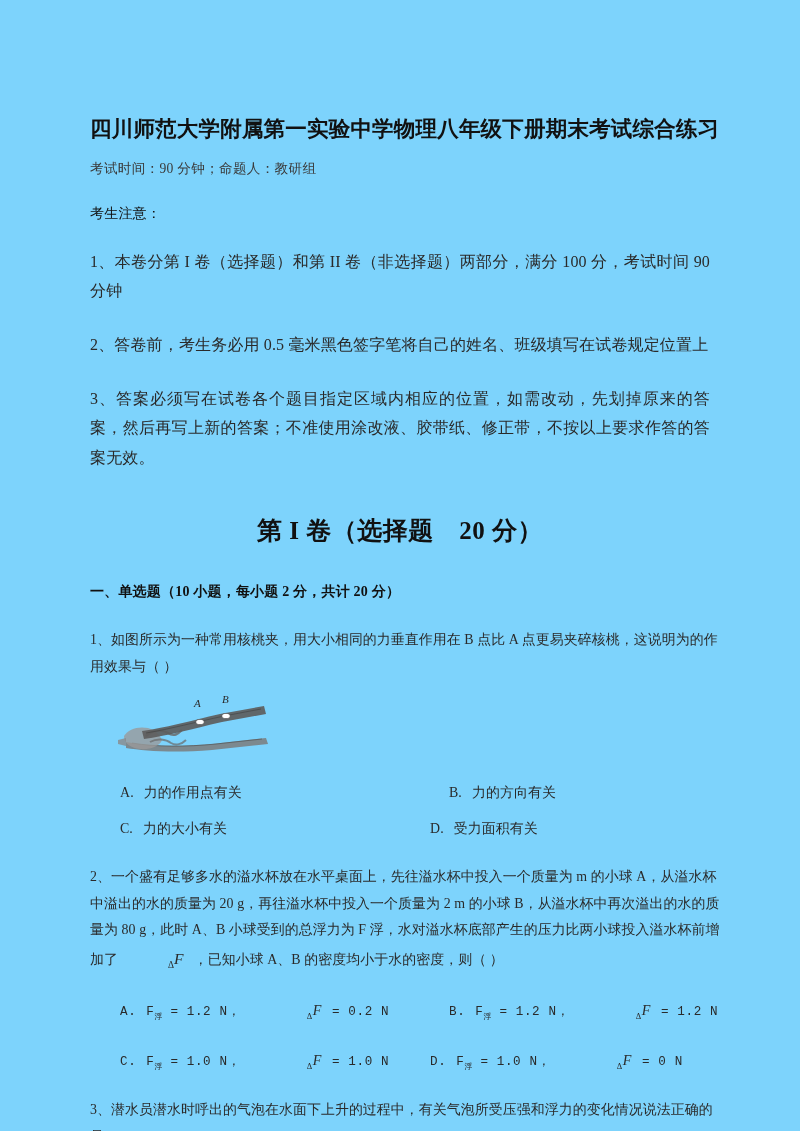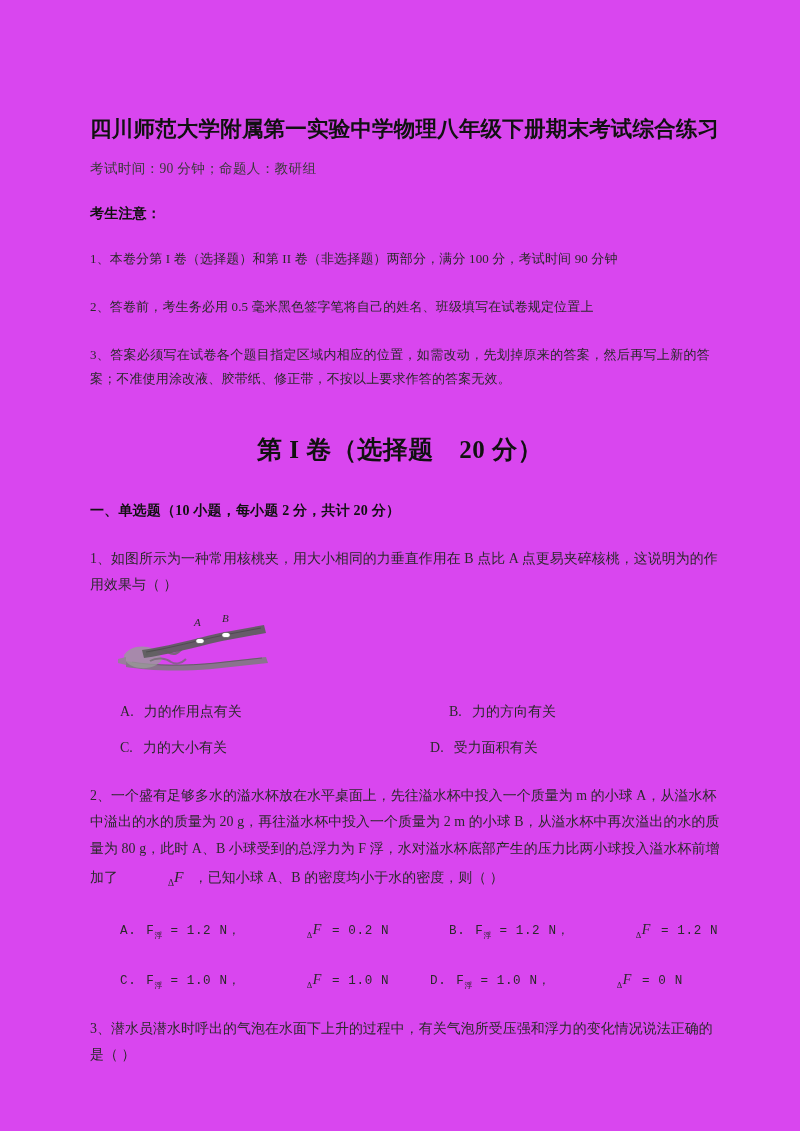--- a/index.html
+++ b/index.html
@@ -11,21 +11,21 @@
     width: 800px;
     height: 1131px;
     font-family: "Liberation Serif", "DejaVu Serif", serif;
     color: #1a1a1a;
     -webkit-font-smoothing: antialiased;
   }
   .page {
     position: relative;
     width: 800px;
     height: 1131px;
-    background: #d946ef;
+    background: #7dd3fc;
     box-sizing: border-box;
     padding: 0 90px;
   }
   .doc-title {
     margin: 0;
     padding-top: 116px;
     text-align: center;
     font-size: 21.5px;
     font-weight: bold;
     letter-spacing: 0.2px;
@@ -38,28 +38,28 @@
     padding-top: 17px;
     text-align: left;
     font-size: 13.6px;
     color: #3a3a3a;
     letter-spacing: 0.3px;
   }
   .notice-heading {
     margin: 0;
     padding-top: 27px;
     font-size: 14px;
-    font-weight: bold;
+    font-weight: normal;
     color: #111;
     letter-spacing: 0.2px;
   }
   .notice-item {
     margin: 0;
     padding-top: 24px;
-    font-size: 13px;
+    font-size: 16px;
     line-height: 1.85;
     color: #2a2a2a;
     text-align: justify;
     letter-spacing: 0.15px;
   }
   .section-heading {
     margin: 4px;
     padding-top: 38px;
     text-align: center;
     font-size: 25px;

